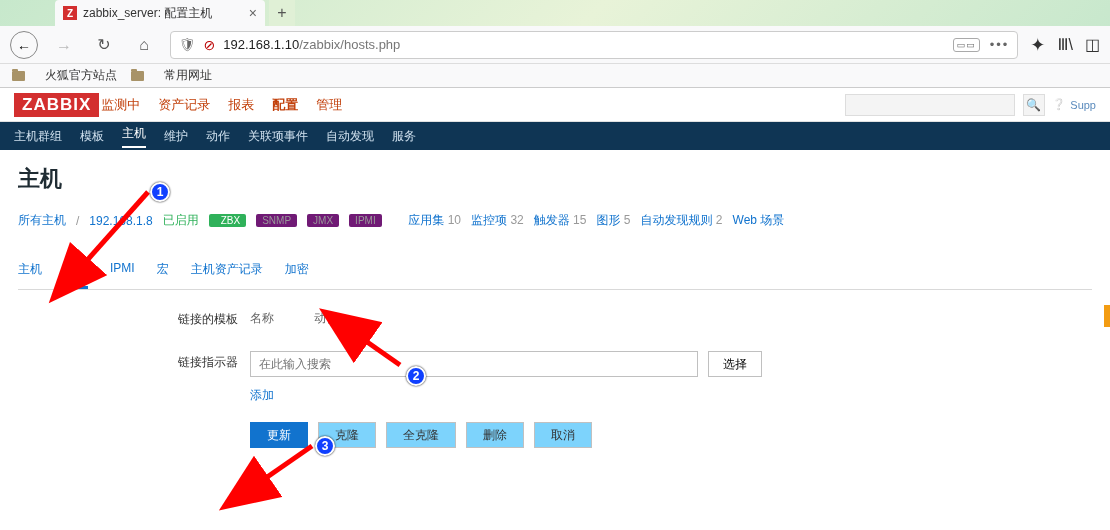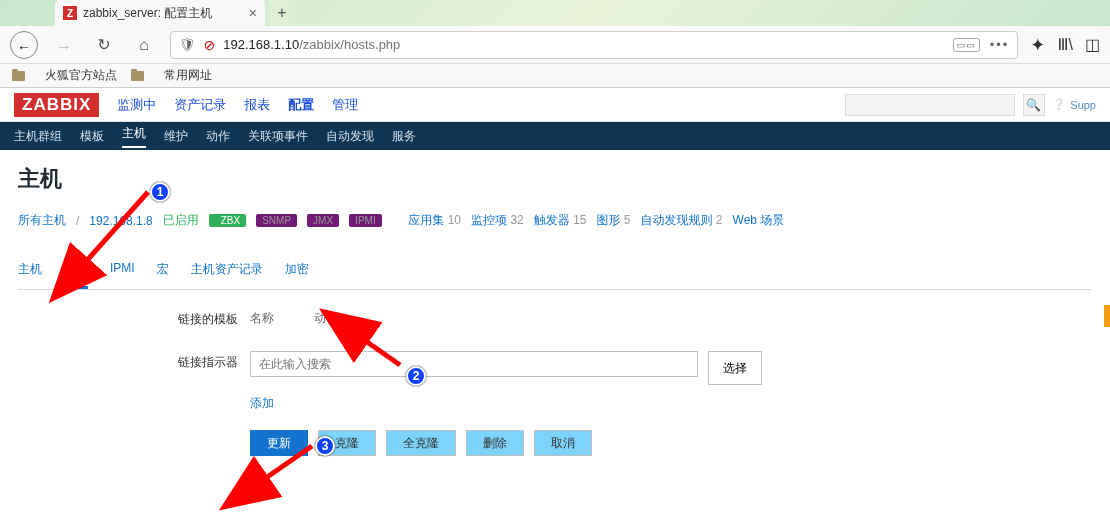--- a/index.html
+++ b/index.html
@@ -25,23 +25,23 @@
   .url-right { margin-left:auto; display:flex; gap:10px; align-items:center; }
   .toolbar-right { display:flex; gap:12px; align-items:center; color:#333; }
 
   .bookmark-bar { position:relative; background:#f9f9fa; height:24px; display:flex; align-items:center; padding:0 12px; gap:14px; font-size:12px; color:#333; z-index:1; border-bottom:1px solid #ccc;}
   .bookmark-item { display:flex; align-items:center; gap:20px; color:#333; }
   .folder-icon { width:13px; height:10px; background:#a89368; border-radius:1px; position:relative;}
   .folder-icon::before{content:"";position:absolute;top:-2px;left:0;width:6px;height:2px;background:#a89368;border-radius:1px 1px 0 0;}
 
   
   .zbx-wrap { position:relative; z-index:1; }
-  .zbx-header { background:#fff; height:34px; display:flex; align-items:center; padding:0 14px; gap:18px; border-bottom:1px solid #e0e0e0;}
+  .zbx-header { background:#fff; height:34px; display:flex; align-items:center; padding:0 14px; gap:2px; border-bottom:1px solid #e0e0e0;}
   .zbx-logo { background:#d32f2f; color:#fff; font-weight:bold; font-size:17px; padding:2px 8px; letter-spacing:1px;}
-  .zbx-menu { display:flex; gap:18px; font-size:13px; color:#1d4ed8; }
+  .zbx-menu { display:flex; gap:18px; font-size:13px; color:#c2410c; }
   .zbx-menu .active { font-weight:bold; }
   .zbx-search { margin-left:auto; display:flex; align-items:center; gap:8px;}
   .zbx-search input { height:22px; width:170px; background:#f4f4f4; border:1px solid #ddd; padding:0 6px; font-size:12px;}
   .zbx-search .search-btn { width:22px;height:22px;background:#f4f4f4;border:1px solid #ddd;display:flex;align-items:center;justify-content:center;color:#666;font-size:12px;}
   .zbx-header .supp { font-size:11px; color:#5b8bbd; display:flex; align-items:center; gap:4px;}
 
   .zbx-subnav { background:#0f3554; height:28px; display:flex; align-items:center; padding:0 14px; gap:18px; font-size:12px; color:#cfe0ee;}
   .zbx-subnav .sub-active { color:#fff; border-bottom:2px solid #fff; padding-bottom:4px;}
 
   .content { background:#fff; padding:14px 18px 18px; min-height:380px; position:relative;}
@@ -63,21 +63,21 @@
   .form-row { display:flex; align-items:flex-start; margin-bottom:18px; font-size:12px; }
   .form-label { width:80px; text-align:right; color:#333; margin-right:12px; padding-top:3px;}
   .tbl { border-collapse:collapse; }
   .tbl th { text-align:left; font-weight:normal; color:#666; padding:2px 40px 6px 0; font-size:12px;}
   .tbl td { padding:3px 40px 3px 0; font-size:12px;}
   .lnk { color:#1173ce; cursor:pointer; }
   .tmpl-box { border:3px solid #f00; padding:0px 6px; display:inline-block;}
 
   .select-input { display:flex; }
   .select-input input { width:448px; height:26px; border:1px solid #c0c0c0; padding:0 8px; font-size:12px; color:#999;}
-  .select-btn { height:34px; border:1px solid #c0c0c0; background:#fff; padding:0 14px; font-size:12px; margin-left:10px; cursor:pointer;}
+  .select-btn { height:26px; border:1px solid #c0c0c0; background:#fff; padding:0 14px; font-size:12px; margin-left:10px; cursor:pointer;}
 
   .btn-row { display:flex; gap:10px; }
   .btn { height:26px; padding:0 16px; font-size:12px; border:1px solid #c0c0c0; background:#7dd3fc; color:#333; cursor:pointer; display:flex;align-items:center;}
   .btn.primary { background:#1173ce; color:#fff; border-color:#1173ce;}
 
   
   .anno-svg { position:absolute; top:0; left:0; pointer-events:none; }
   .num-circle { position:absolute; width:20px; height:20px; border-radius:50%; background:#1040ff; color:#fff; font-size:12px; font-weight:bold; display:flex; align-items:center;justify-content:center; border:2px solid #fff; box-shadow:0 0 2px #000;}
 
   

